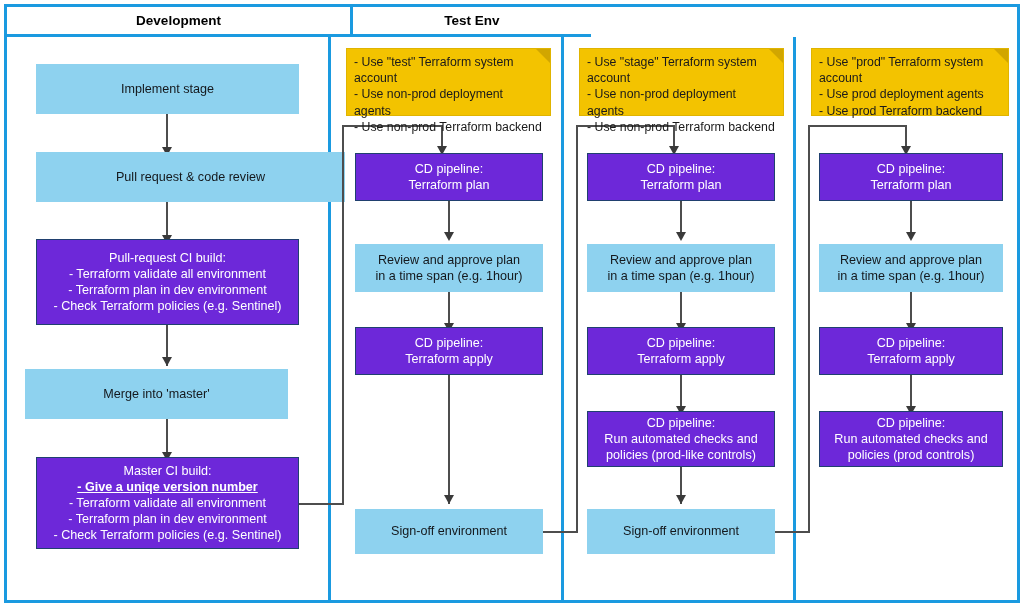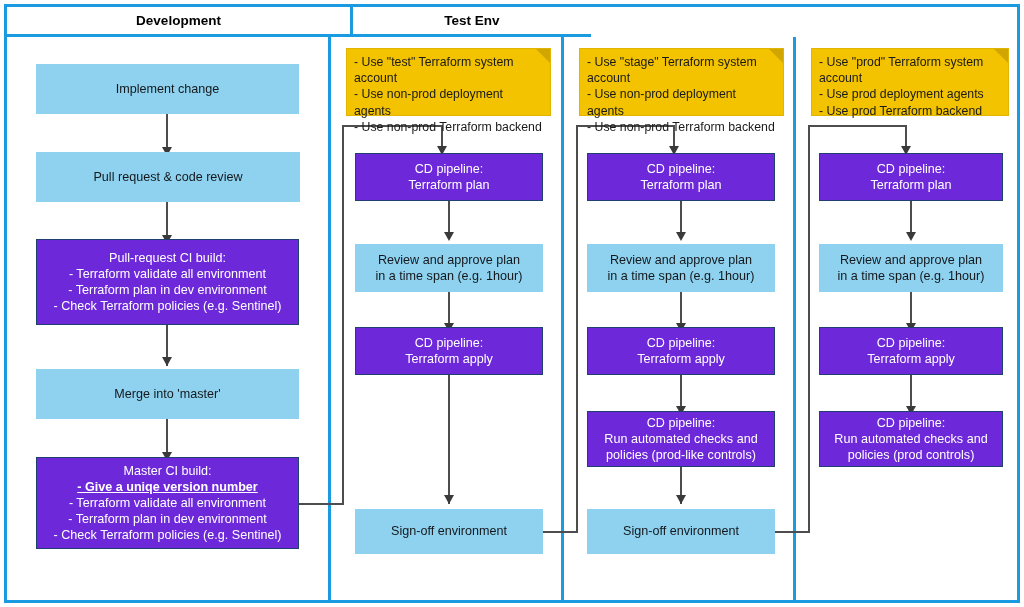--- a/index.html
+++ b/index.html
@@ -127,39 +127,39 @@
 
     <div class="hdr-row">
       <div class="hdr-cell" style="width:346px">Development</div>
       <div class="hdr-cell" style="width:238px">Test Env</div>
     </div>
 
     <div class="lane-sep" style="left:321px"></div>
     <div class="lane-sep" style="left:554px"></div>
     <div class="lane-sep" style="left:786px"></div>
 
-    <div class="node light" style="left:29px;  top:57px;  width:263px; height:50px;">Implement change</div>
+    <div class="node light" style="left:29px;  top:57px;  width:263px; height:50px;">Implement stage</div>
 
     <div class="seg v" style="left:159px; top:107px; height:39px;"></div>
     <div class="arrow-down" style="left:155px; top:140px;"></div>
 
-    <div class="node light" style="left:29px;  top:145px; width:264px; height:50px;">Pull request &amp; code review</div>
+    <div class="node light" style="left:29px;  top:145px; width:309px; height:50px;">Pull request &amp; code review</div>
 
     <div class="seg v" style="left:159px; top:195px; height:39px;"></div>
     <div class="arrow-down" style="left:155px; top:228px;"></div>
 
     <div class="node dark" style="left:29px;  top:232px; width:263px; height:86px;">Pull-request CI build:
 - Terraform validate all environment
 - Terraform plan in dev environment
 - Check Terraform policies (e.g. Sentinel)</div>
 
     <div class="seg v" style="left:159px; top:318px; height:41px;"></div>
     <div class="arrow-down" style="left:155px; top:350px;"></div>
 
-    <div class="node light" style="left:29px;  top:362px; width:263px; height:50px;">Merge into 'master'</div>
+    <div class="node light" style="left:18px;  top:362px; width:263px; height:50px;">Merge into 'master'</div>
 
     <div class="seg v" style="left:159px; top:412px; height:39px;"></div>
     <div class="arrow-down" style="left:155px; top:445px;"></div>
 
     <div class="node dark" style="left:29px;  top:450px; width:263px; height:92px; flex-direction:column; justify-content:center;">
       <div>Master CI build:</div>
       <div class="bold-line">- Give a uniqe version number</div>
       <div style="white-space:pre-line">- Terraform validate all environment
 - Terraform plan in dev environment
 - Check Terraform policies (e.g. Sentinel)</div>

